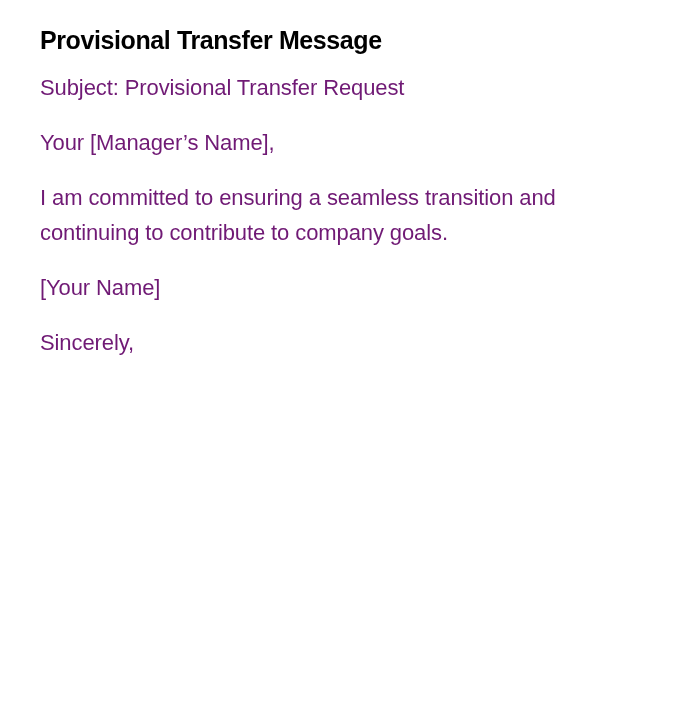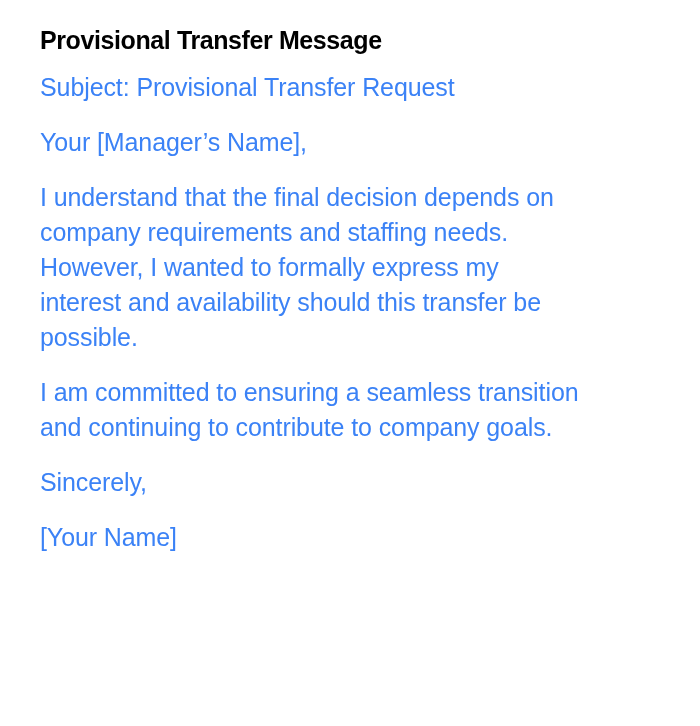--- a/index.html
+++ b/index.html
@@ -23,32 +23,31 @@
     .title {
       font-family: "Liberation Sans", sans-serif;
       font-weight: bold;
       font-size: 25px;
       letter-spacing: -0.4px;
       line-height: 36px;
       margin: 0 0 12px 0;
       color: #000000;
     }
     .para {
-      font-size: 25px;
+      font-size: 22px;
       line-height: 35px;
       margin: 0 0 20px 0;
       letter-spacing: -0.1px;
-      color: #3b82f6;
+      color: #701a75;
     }
     .subject { margin-top: 0; }
   </style>
 </head>
 <body>
 
 <div class="page">
   <h1 class="title">Provisional Transfer Message</h1>
   <p class="para subject">Subject: Provisional Transfer Request</p>
   <p class="para">Your [Manager’s Name],</p>
-  <p class="para">I understand that the final decision depends on company requirements and staffing needs. However, I wanted to formally express my interest and availability should this transfer be possible.</p>
   <p class="para">I am committed to ensuring a seamless transition and continuing to contribute to company goals.</p>
+  <p class="para">[Your Name]</p>
   <p class="para">Sincerely,</p>
-  <p class="para">[Your Name]</p>
 </div>
 
 </body></html>

